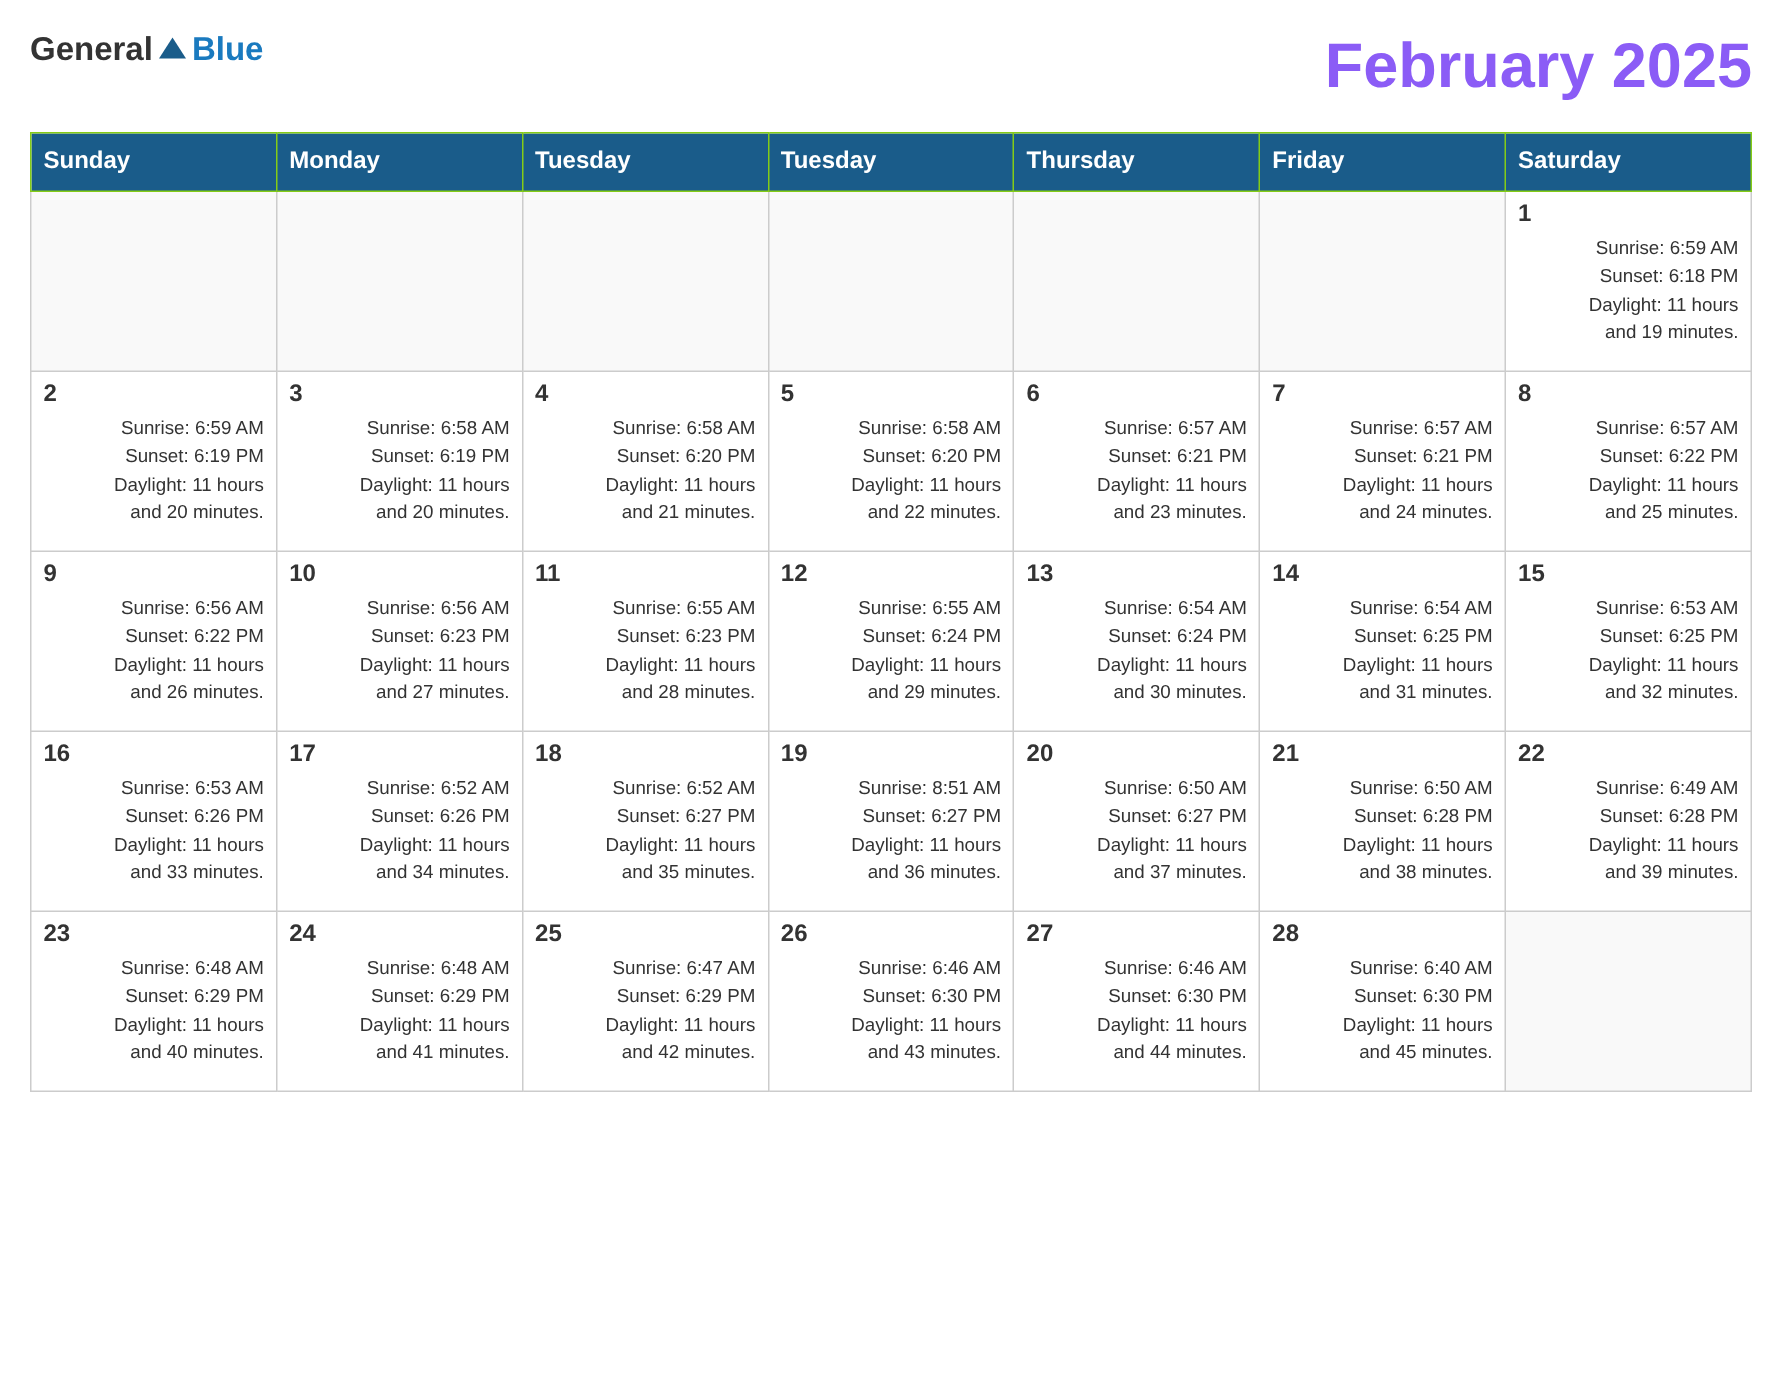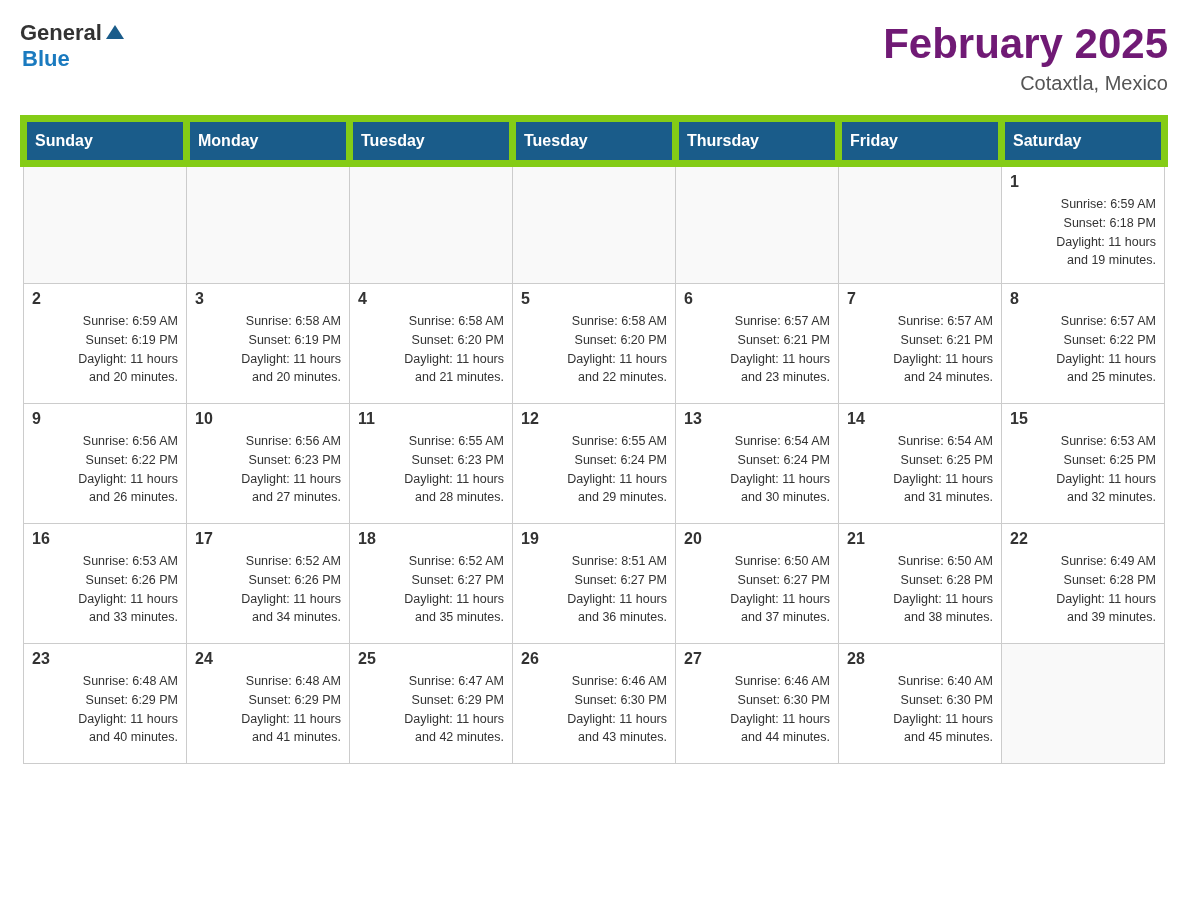--- a/index.html
+++ b/index.html
@@ -22,55 +22,55 @@
       font-weight: bold;
       color: #333;
     }
     .logo-text-blue {
       font-size: 22px;
       font-weight: bold;
       color: #1a7abf;
     }
     .logo-wrapper {
       display: flex;
-      flex-direction: column;
+      flex-direction: row;
     }
     .logo-line1 {
       display: flex;
       align-items: center;
     }
     .logo-line2 {
       margin-left: 2px;
     }
     .title-section {
       text-align: right;
     }
     .calendar-title {
       font-size: 42px;
       font-weight: bold;
-      color: #701a75;
+      color: #8b5cf6;
     }
     .calendar-subtitle {
       font-size: 20px;
       color: #555;
       margin-top: 4px;
     }
     .calendar {
       width: 100%;
       border-collapse: collapse;
       table-layout: fixed;
     }
     .calendar thead tr th {
       background-color: #1a5c8a;
       color: #fff;
       padding: 10px 8px;
       font-size: 16px;
       font-weight: bold;
       text-align: left;
-      border: 7px solid #84cc16;
+      border: 1px solid #84cc16;
     }
     .calendar tbody tr td {
       vertical-align: top;
       border: 1px solid #ccc;
       padding: 6px 8px;
       font-size: 13px;
       color: #333;
       height: 120px;
     }
     .day-number {
@@ -103,21 +103,20 @@
       <svg width="22" height="22" viewBox="0 0 22 22" style="margin-left:2px;margin-top:-2px;">
         <polygon points="11,4 20,18 2,18" fill="#1a5c8a"></polygon>
       </svg>
     </div>
     <div class="logo-line2">
       <span class="logo-text-blue">Blue</span>
     </div>
   </div>
   <div class="title-section">
     <div class="calendar-title">February 2025</div>
-    <div class="calendar-subtitle">Cotaxtla, Mexico</div>
   </div>
 </div>
 
 <table class="calendar">
   <thead>
     <tr>
     <th>Sunday</th>
         <th>Monday</th>
         <th>Tuesday</th>
         <th>Tuesday</th>

